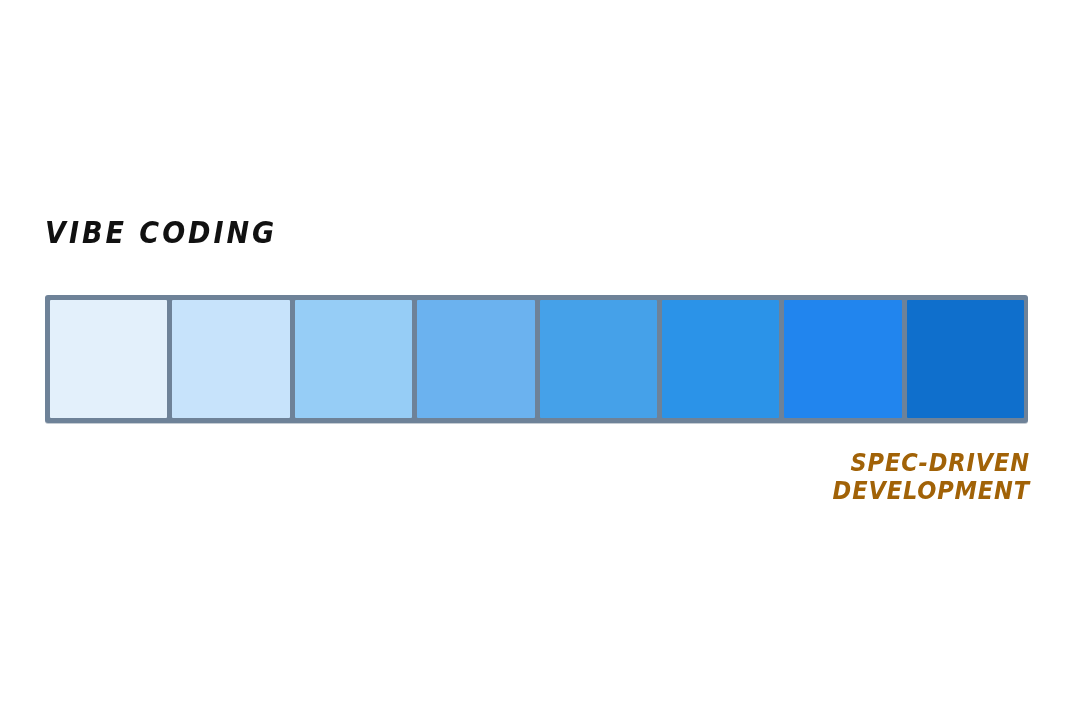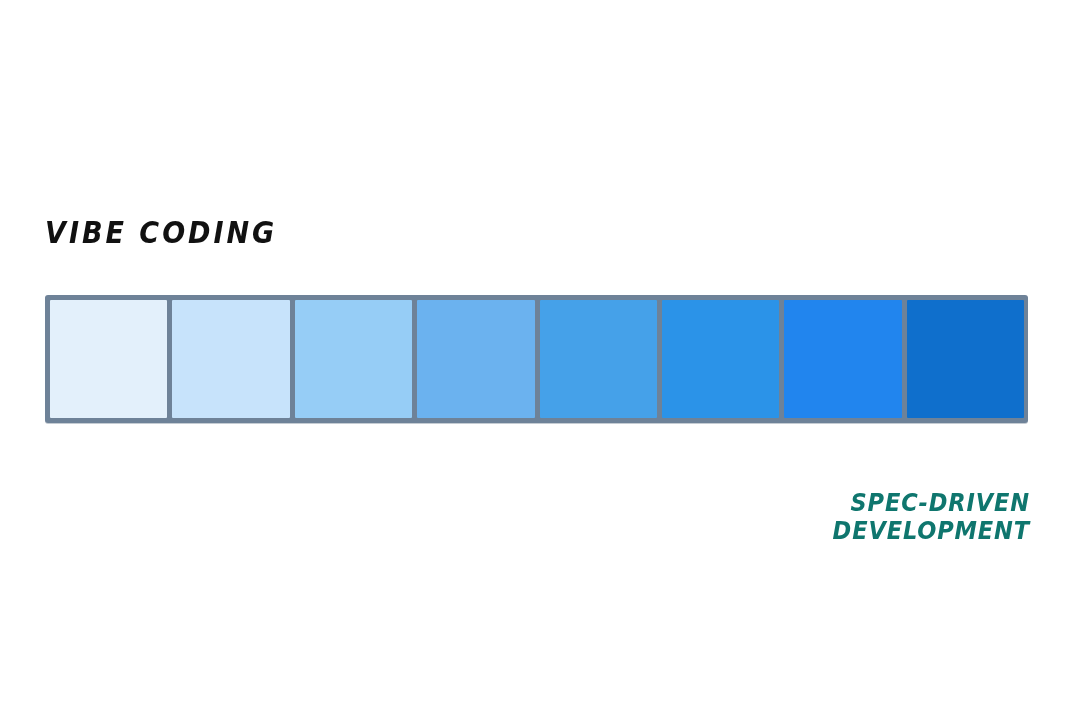--- a/index.html
+++ b/index.html
@@ -103,16 +103,16 @@
     <div class="cell" style="background-color: rgb(227, 240, 251);"></div>
     <div class="cell" style="background-color: rgb(199, 227, 251);"></div>
     <div class="cell" style="background-color: rgb(150, 205, 246);"></div>
     <div class="cell" style="background-color: rgb(107, 178, 239);"></div>
     <div class="cell" style="background-color: rgb(69, 161, 233);"></div>
     <div class="cell" style="background-color: rgb(43, 147, 232);"></div>
     <div class="cell" style="background-color: rgb(33, 133, 238);"></div>
     <div class="cell" style="background-color: rgb(15, 111, 204);"></div>
   </div>
 
-  <div id="label-right-bottom" class="label" style="color: #0f766e; margin-top: 40px;">SPEC-DRIVEN
+  <div id="label-right-bottom" class="label" style="color: #a16207;">SPEC-DRIVEN
 DEVELOPMENT</div>
 
 </div>
 
 </body></html>

